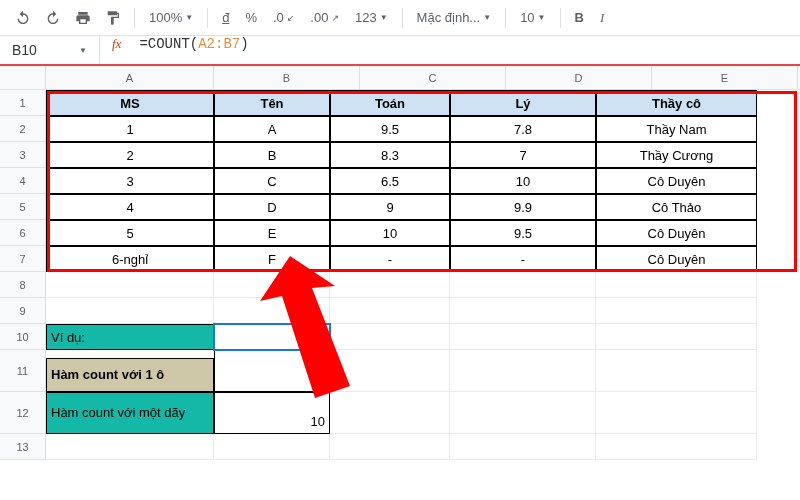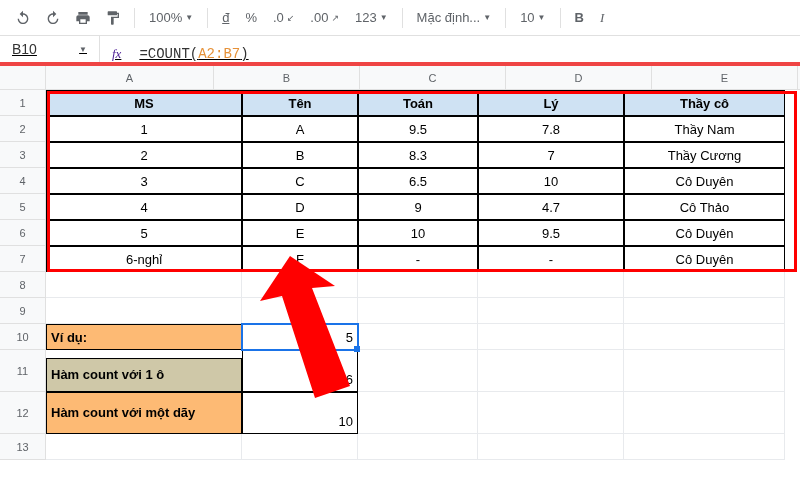--- a/index.html
+++ b/index.html
@@ -4,52 +4,52 @@
 <style>
 * { box-sizing: border-box; margin: 0; padding: 0; }
 body { font-family: Arial, sans-serif; font-size: 13px; background: #fff; overflow: hidden; width: 800px; height: 500px; }
 
 .toolbar { height: 36px; display: flex; align-items: center; padding: 0 10px; gap: 4px; border-bottom: 1px solid #e0e0e0; color: #5f6368; }
 .tb-btn { width: 26px; height: 26px; display: flex; align-items: center; justify-content: center; cursor: pointer; border-radius: 3px; }
 .tb-sep { width: 1px; height: 20px; background: #e0e0e0; margin: 0 4px; }
 .tb-text { padding: 0 6px; cursor: pointer; display: flex; align-items: center; gap: 3px; }
 .dd-arrow { font-size: 8px; color: #5f6368; }
 
-.formula-bar { height: 30px; display: flex; align-items: flex-end; border-bottom: 4px solid #ef4444; text-decoration: underline; }
+.formula-bar { height: 30px; display: flex; align-items: flex-start; border-bottom: 2px solid #ef4444; }
 .name-box { width: 100px; padding: 0 12px; font-size: 14px; color: #333; display: flex; align-items: center; justify-content: space-between; border-right: 1px solid #e0e0e0; height: 100%; }
-.fx-label { padding: 0 12px; font-style: italic; color: #4c1d95; font-family: Georgia, serif; }
+.fx-label { padding: 0 12px; font-style: italic; color: #c2410c; font-family: Georgia, serif; }
 .formula-input { flex: 1; padding: 0 6px; font-family: 'Courier New', monospace; font-size: 14px; color: #333; }
 .formula-input .arg { color: #e69138; }
 
 .sheet { position: relative; }
 .col-headers { display: flex; height: 24px; background: #f8f9fa; border-bottom: 1px solid #e0e0e0; }
 .corner { width: 46px; border-right: 1px solid #e0e0e0; }
 .col-h { border-right: 1px solid #e0e0e0; text-align: center; line-height: 24px; color: #5f6368; font-size: 11px; }
 .col-A { width: 168px; }
 .col-B { width: 146px; }
 .col-C { width: 146px; }
 .col-D { width: 146px; }
 .col-E { width: 146px; }
 
 .rows { }
 .row { display: flex; height: 26px; }
 .row.tall { height: 42px; }
 .row-h { width: 46px; background: #f8f9fa; border-right: 1px solid #e0e0e0; border-bottom: 1px solid #e0e0e0; text-align: center; color: #5f6368; font-size: 11px; display:flex; align-items:center; justify-content:center; }
 .cell { border-right: 1px solid #e8eaed; border-bottom: 1px solid #e8eaed; padding: 0 4px; display: flex; align-items: center; }
 .cell.c { justify-content: center; }
 .cell.r { justify-content: flex-end; }
-.col-A.cell { width: 196px; }
+.col-A.cell { width: 168px; }
 .col-B.cell { width: 116px; }
 .col-C.cell { width: 120px; }
 .col-D.cell { width: 146px; }
 .col-E.cell { width: 161px; }
 
 .hdr-cell { background: #cfe2f3; font-weight: bold; border: 1px solid #000 !important; }
 .tbl-cell { background: #fff; border: 1px solid #000 !important; }
-.beige { background: #fdba74; font-weight: bold; border: 1px solid #000 !important; }
+.beige { background: #14b8a6; font-weight: normal; border: 1px solid #000 !important; }
 .beige2 { background: #cfc8a8; font-weight: bold; border: 1px solid #000 !important; margin-top: 8px; }
 .box-cell { border: 1px solid #000 !important; background:#fff; }
 .sel-cell { outline: 2px solid #1a73e8; outline-offset: -1px; position: relative; }
 .sel-handle { position: absolute; right: -3px; bottom: -3px; width: 6px; height: 6px; background: #1a73e8; }
 
 .red-box { position: absolute; border: 3px solid #ff0000; pointer-events: none; }
 .arrow-svg { position: absolute; pointer-events: none; }
 
 svg { display: block; }
 </style>
@@ -163,21 +163,21 @@
       <div class="cell col-B c tbl-cell">C</div>
       <div class="cell col-C c tbl-cell">6.5</div>
       <div class="cell col-D c tbl-cell">10</div>
       <div class="cell col-E c tbl-cell">Cô Duyên</div>
     </div>
     <div class="row">
       <div class="row-h">5</div>
       <div class="cell col-A c tbl-cell">4</div>
       <div class="cell col-B c tbl-cell">D</div>
       <div class="cell col-C c tbl-cell">9</div>
-      <div class="cell col-D c tbl-cell">4.7</div>
+      <div class="cell col-D c tbl-cell">9.9</div>
       <div class="cell col-E c tbl-cell">Cô Thảo</div>
     </div>
     <div class="row">
       <div class="row-h">6</div>
       <div class="cell col-A c tbl-cell">5</div>
       <div class="cell col-B c tbl-cell">E</div>
       <div class="cell col-C c tbl-cell">10</div>
       <div class="cell col-D c tbl-cell">9.5</div>
       <div class="cell col-E c tbl-cell">Cô Duyên</div>
     </div>

